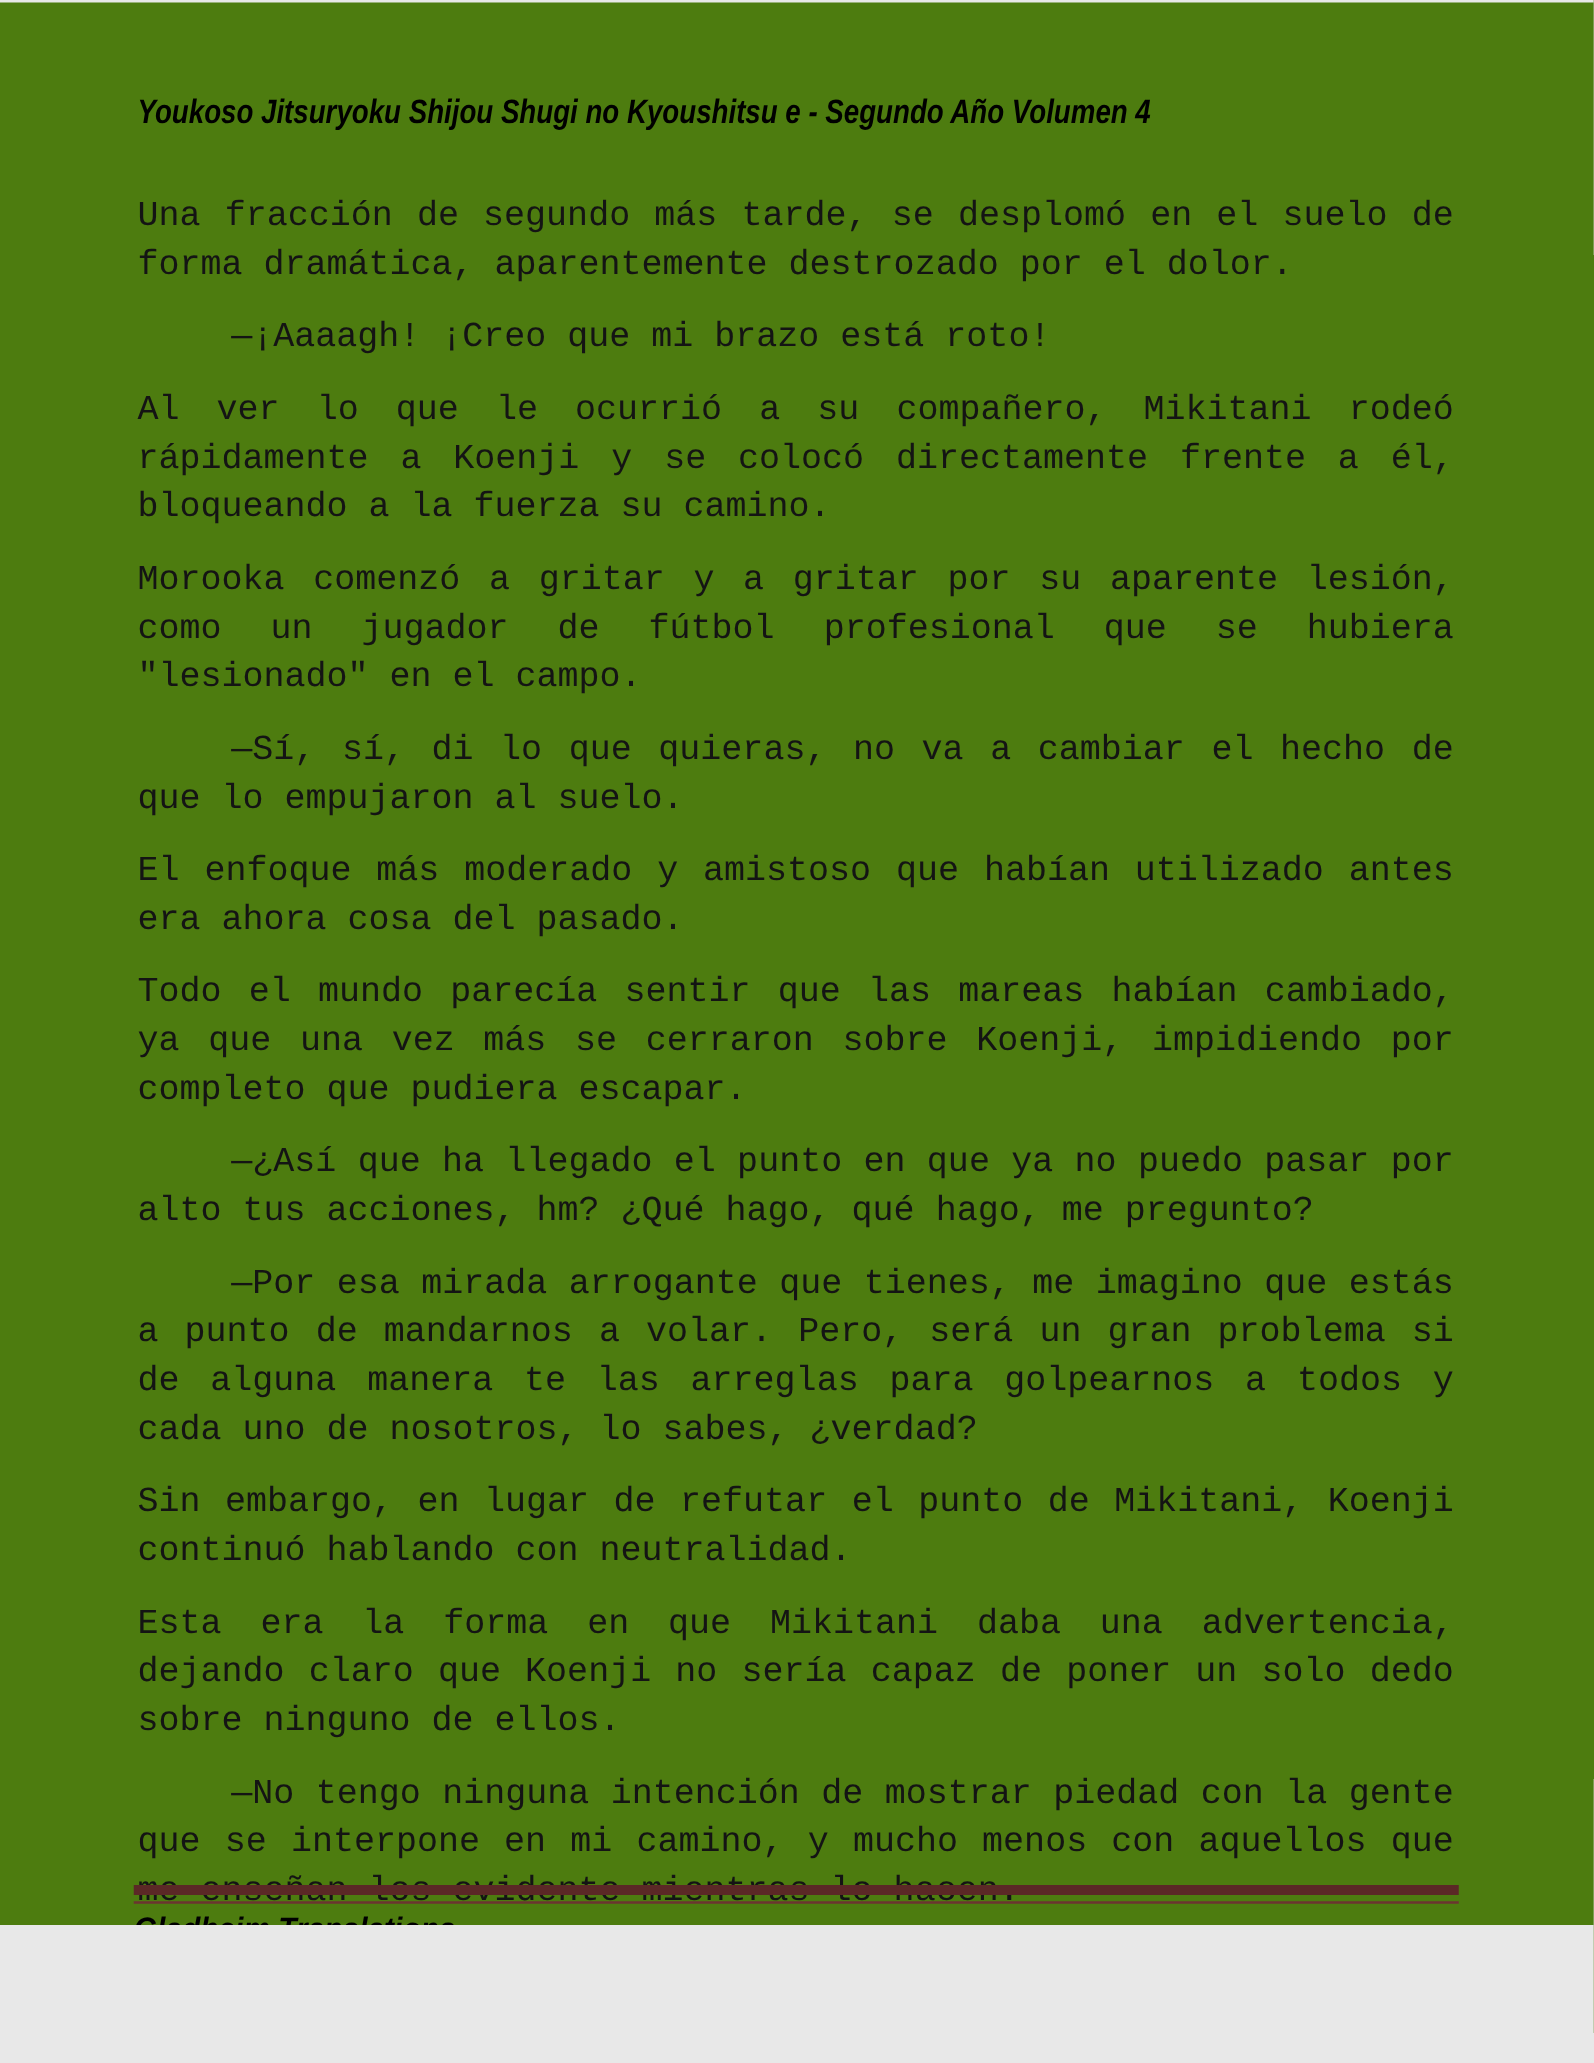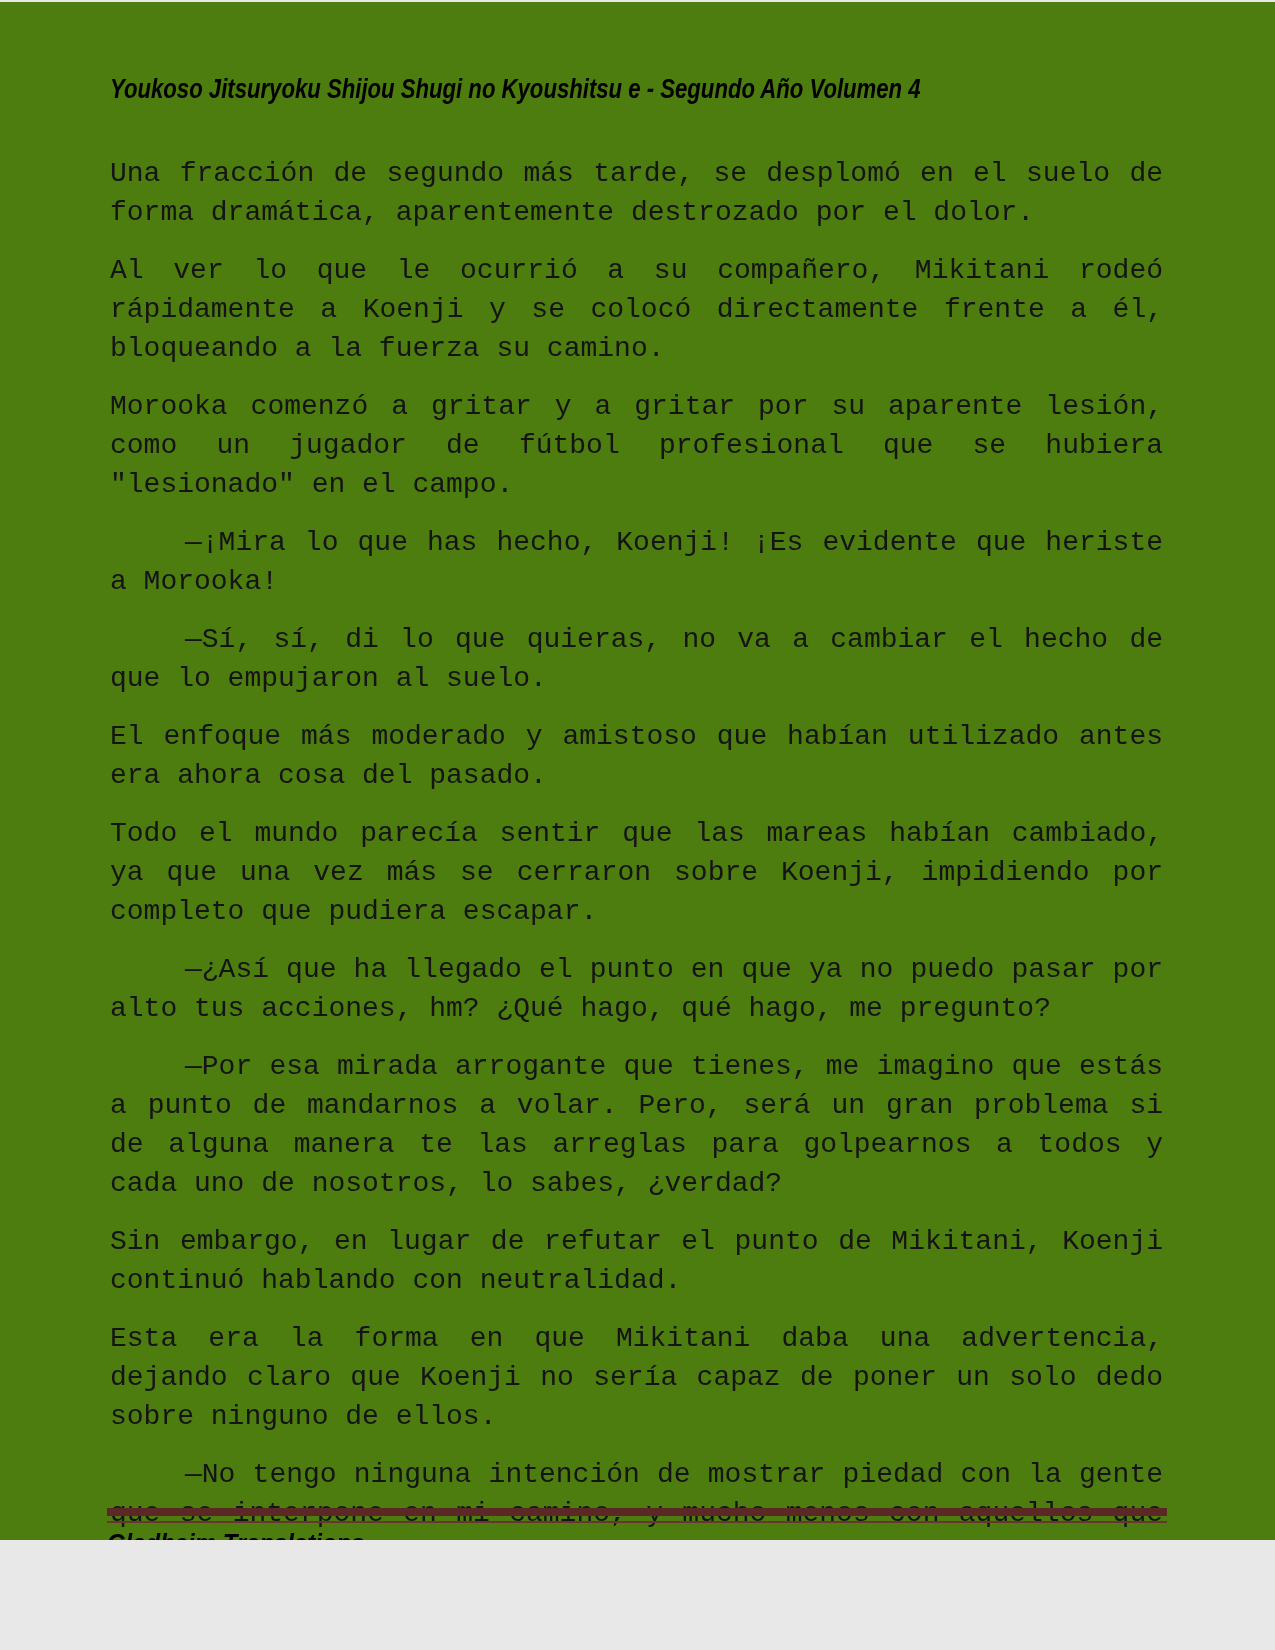--- a/index.html
+++ b/index.html
@@ -80,23 +80,23 @@
 <body>
 
 <div class="page">
 
   <div class="header">
     <span class="header-title">Youkoso Jitsuryoku Shijou Shugi no Kyoushitsu e - Segundo Año Volumen 4</span>
   </div>
 
   <div class="body-area">
       <p class="para">Una fracción de segundo más tarde, se desplomó en el suelo de forma dramática, aparentemente destrozado por el dolor.</p>
+      <p class="para indent">—¡Aaaagh! ¡Creo que mi brazo está roto!</p>
       <p class="para">Al ver lo que le ocurrió a su compañero, Mikitani rodeó rápidamente a Koenji y se colocó directamente frente a él, bloqueando a la fuerza su camino.</p>
       <p class="para">Morooka comenzó a gritar y a gritar por su aparente lesión, como un jugador de fútbol profesional que se hubiera "lesionado" en el campo.</p>
-      <p class="para indent">—¡Mira lo que has hecho, Koenji! ¡Es evidente que heriste a Morooka!</p>
       <p class="para indent">—Sí, sí, di lo que quieras, no va a cambiar el hecho de que lo empujaron al suelo.</p>
       <p class="para">El enfoque más moderado y amistoso que habían utilizado antes era ahora cosa del pasado.</p>
       <p class="para">Todo el mundo parecía sentir que las mareas habían cambiado, ya que una vez más se cerraron sobre Koenji, impidiendo por completo que pudiera escapar.</p>
       <p class="para indent">—¿Así que ha llegado el punto en que ya no puedo pasar por alto tus acciones, hm? ¿Qué hago, qué hago, me pregunto?</p>
       <p class="para indent">—Por esa mirada arrogante que tienes, me imagino que estás a punto de mandarnos a volar. Pero, será un gran problema si de alguna manera te las arreglas para golpearnos a todos y cada uno de nosotros, lo sabes, ¿verdad?</p>
       <p class="para">Sin embargo, en lugar de refutar el punto de Mikitani, Koenji continuó hablando con neutralidad.</p>
       <p class="para">Esta era la forma en que Mikitani daba una advertencia, dejando claro que Koenji no sería capaz de poner un solo dedo sobre ninguno de ellos.</p>
       <p class="para indent">—No tengo ninguna intención de mostrar piedad con la gente que se interpone en mi camino, y mucho menos con aquellos que me enseñan los evidente mientras lo hacen.</p>
     </div>
 

